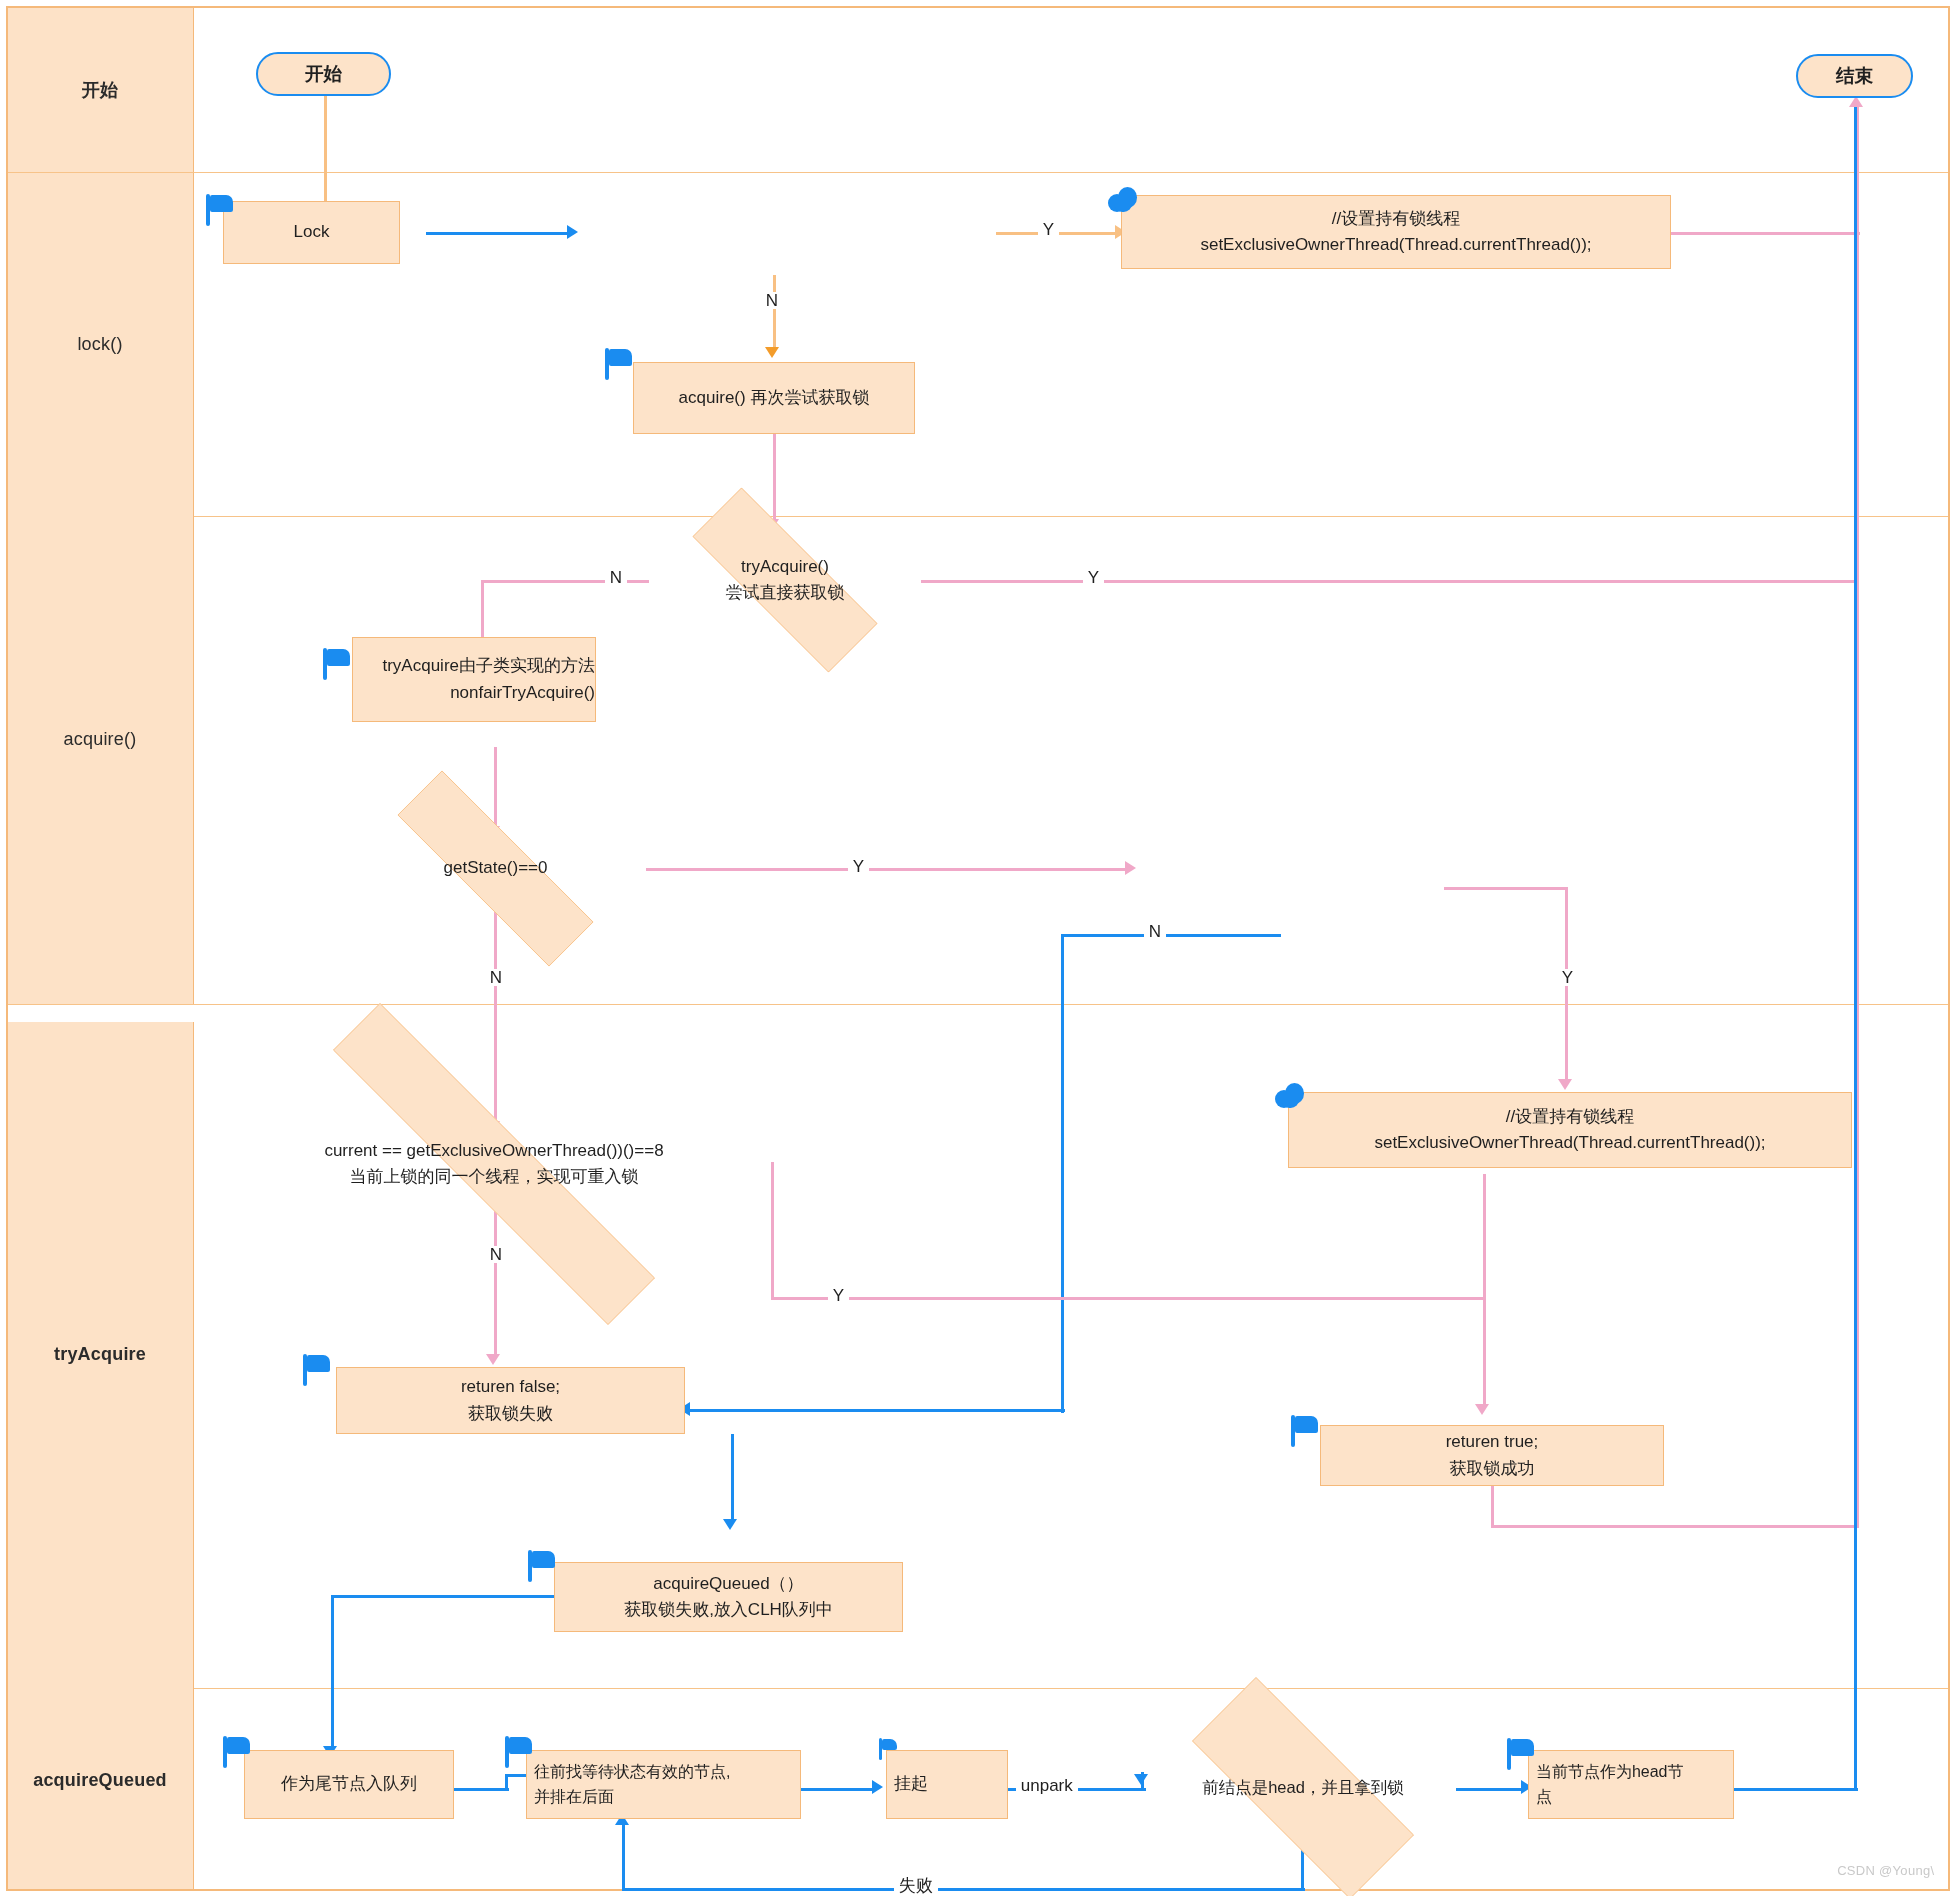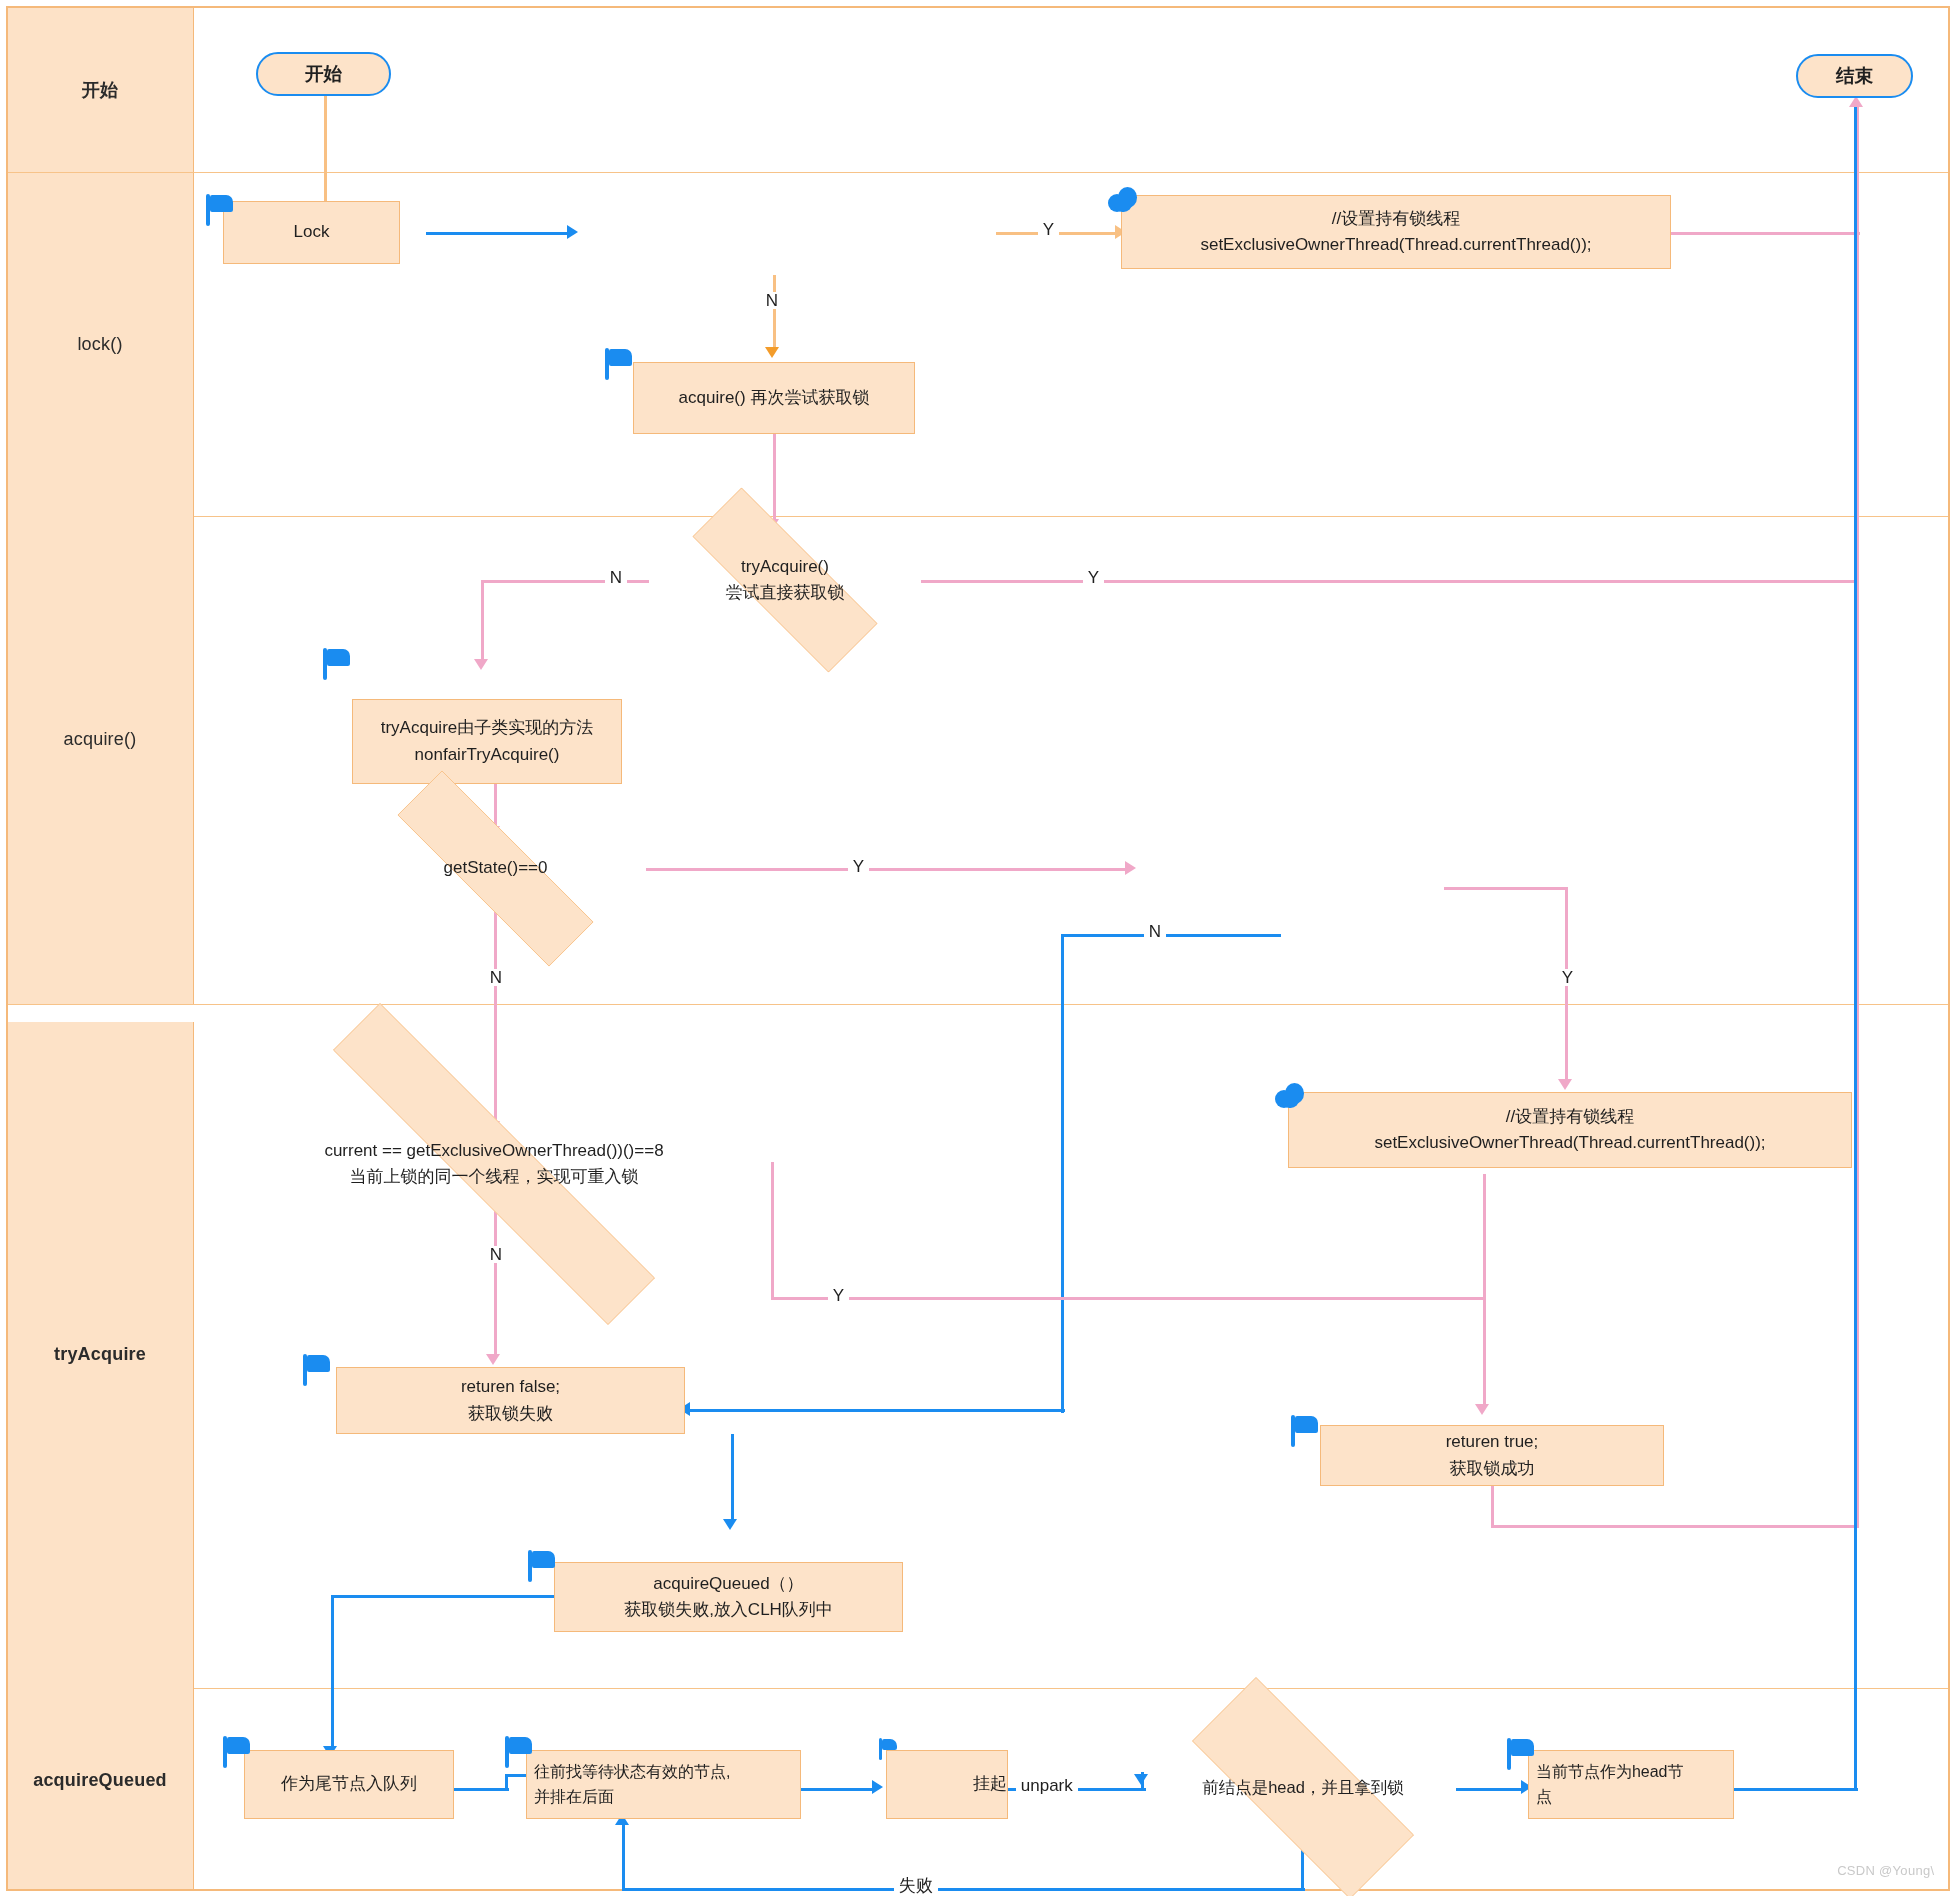--- a/index.html
+++ b/index.html
@@ -324,21 +324,21 @@
     <div class="dtext">
       <span class="ln">tryAcquire()</span>
       <span class="ln">尝试直接获取锁</span>
     </div>
   </div>
 
   <div class="flag" style="left:323px;top:648px;">
     <div class="pole"></div>
       <div class="cloth"></div>
   </div>
-  <div class="node box" style="left:352px;top:699px;width:270px;height:85px;">
+  <div class="node box" style="left:352px;top:637px;width:244px;height:85px;align-items:flex-end;">
     <span class="ln">tryAcquire由子类实现的方法</span>
     <span class="ln">nonfairTryAcquire()</span>
   </div>
 
   <div class="node diamond" style="left:344px;top:824px;width:303px;height:89px;">
     <div class="dshape"></div>
     <div class="dtext">
       <span class="ln">getState()==0</span>
     </div>
   </div>
@@ -403,21 +403,21 @@
   </div>
   <div class="node box tl" style="left:526px;top:1750px;width:275px;height:69px;font-size:16px;">
     <span class="ln">往前找等待状态有效的节点,</span>
     <span class="ln">并排在后面</span>
   </div>
 
   <div class="flag" style="left:879px;top:1738px;width:20.6px;height:23.4px;">
     <div class="pole" style="height:22px;width:3.4px;"></div>
     <div class="cloth" style="left:3.4px;width:15px;height:11px;"></div>
   </div>
-  <div class="node box tl" style="left:886px;top:1750px;width:122px;height:69px;align-items:flex-end;">
+  <div class="node box tl" style="left:886px;top:1750px;width:122px;height:69px;">
     <span class="ln">挂起</span>
   </div>
 
   <div class="node diamond" style="left:1145px;top:1724px;width:316px;height:128px;font-size:16.5px;">
     <div class="dshape"></div>
     <div class="dtext">
       <span class="ln">前结点是head，并且拿到锁</span>
     </div>
   </div>
 

